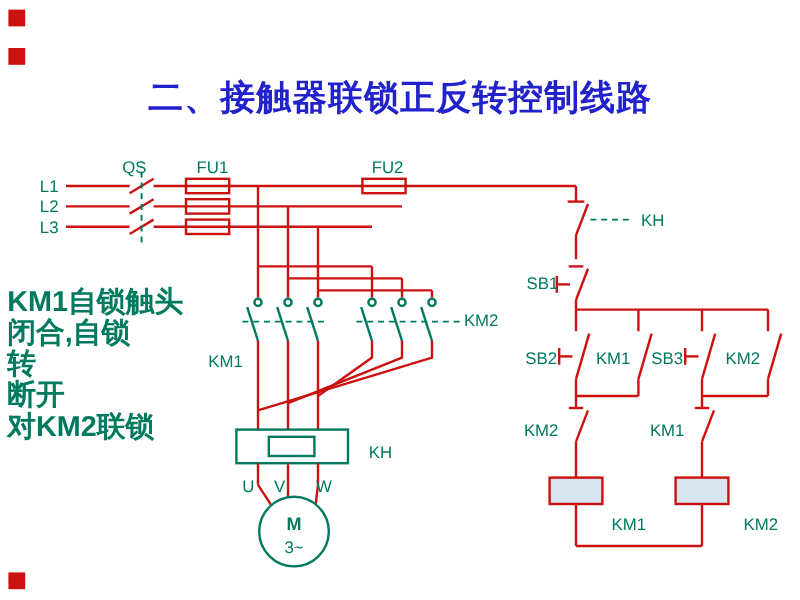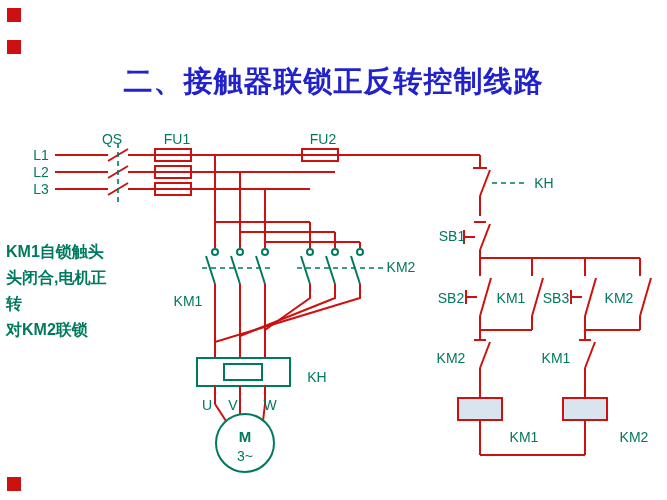--- a/index.html
+++ b/index.html
@@ -15,21 +15,21 @@
   .sq{position:absolute;width:14px;height:14px;background:var(--red);}
   .sq1{left:7px;top:8px;}
   .sq2{left:7px;top:40px;}
   .sq3{left:7px;top:477px;}
   .title{
     position:absolute;top:62px;left:0;width:100%;text-align:center;
     font-size:29px;font-weight:bold;color:var(--blue);letter-spacing:1px;margin:0;
   }
   .annot{
     position:absolute;left:6px;top:239px;width:172px;
-    color:var(--teal);font-weight:bold;font-size:16px;line-height:26px;
+    color:var(--teal);font-weight:bold;font-size:24px;line-height:26px;
   }
   svg.circuit{position:absolute;left:0;top:0;}
   .w-red{stroke:var(--red);stroke-width:2;fill:none;}
   .w-teal{stroke:var(--teal);stroke-width:2;fill:none;}
   .dash{stroke-dasharray:5 4;stroke-width:1.6;}
   .box-white{fill:#ffffff;}
   .coil{fill:#d9e5ee;stroke:var(--red);stroke-width:2;}
   .lbl{fill:var(--teal);font-size:14px;font-family:"Liberation Sans",sans-serif;text-anchor:middle;}
   .lbl-big{font-size:15px;font-weight:bold;}
 </style>
@@ -39,22 +39,23 @@
 <div class="stage">
 
   <div class="sq sq1"></div>
   <div class="sq sq2"></div>
   <div class="sq sq3"></div>
 
   <h1 class="title">二、接触器联锁正反转控制线路</h1>
 
   <div class="annot">
     <div>KM1自锁触头</div>
-    <div>头闭合,电机正</div>
+    <div>闭合,自锁</div>
     <div>转</div>
+    <div>断开</div>
     <div>对KM2联锁</div>
   </div>
 
   <svg class="circuit" width="667" height="500" viewBox="0 0 667 500">
 
     <g class="w-red">
       <line x1="55" y1="155" x2="108" y2="155"></line>
         <line x1="128" y1="155" x2="480" y2="155"></line>
       <line x1="55" y1="172" x2="108" y2="172"></line>
         <line x1="128" y1="172" x2="335" y2="172"></line>

